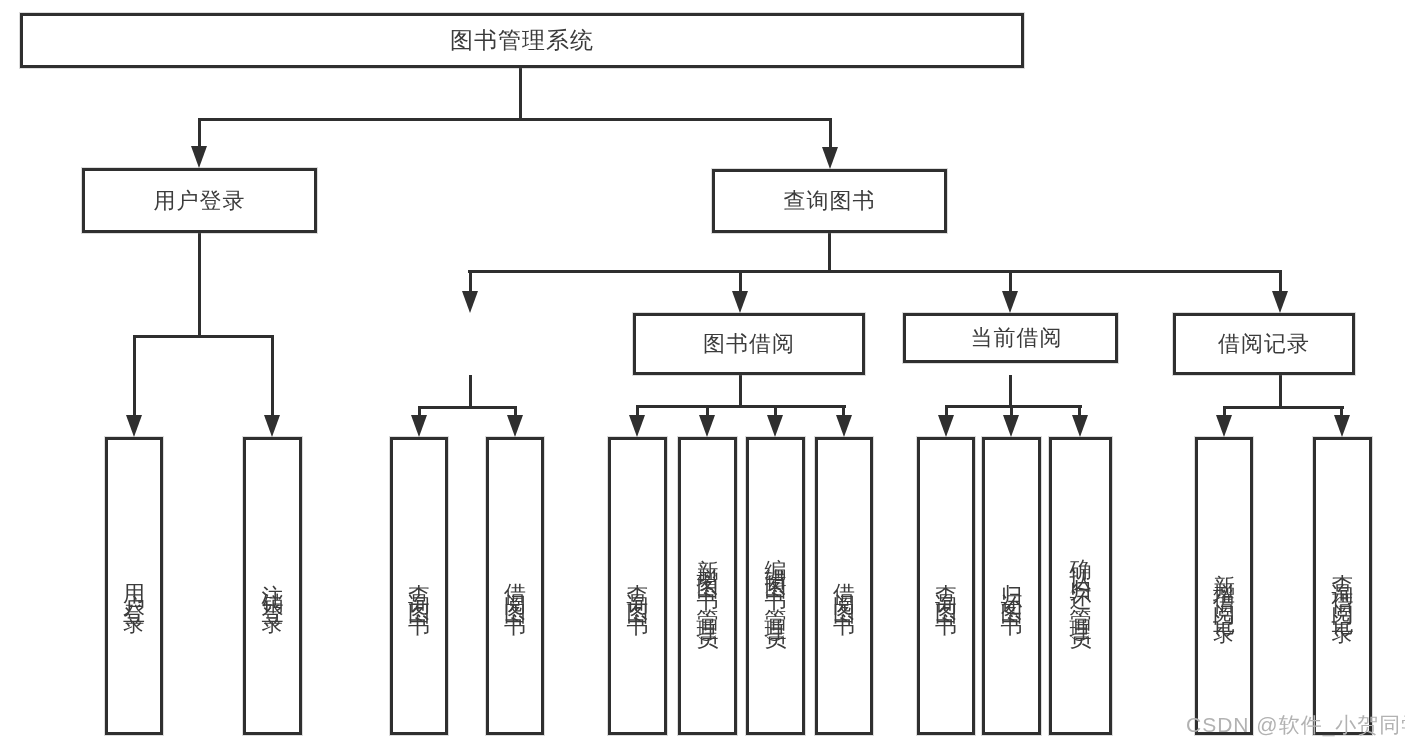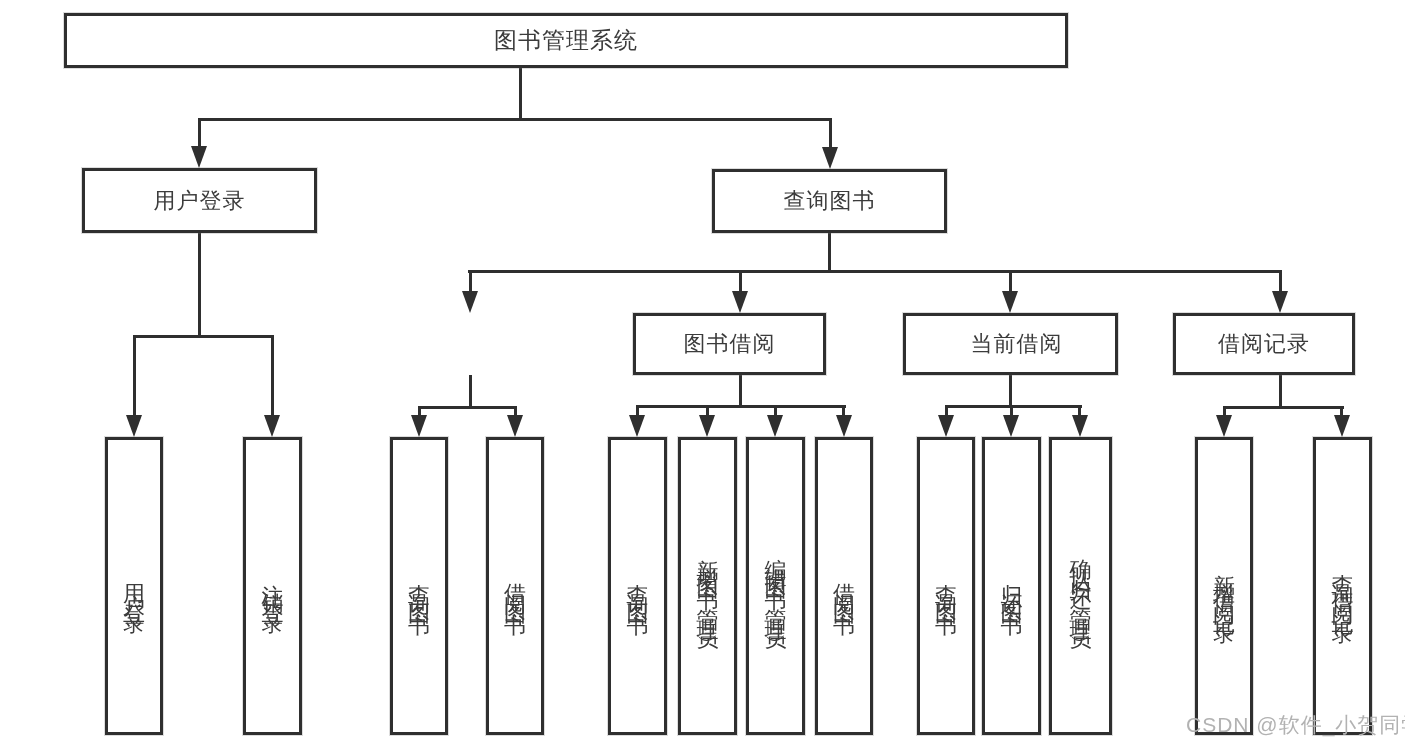--- a/index.html
+++ b/index.html
@@ -33,21 +33,21 @@
   .watermark {
     position:absolute; left:1186px; top:711px; z-index:6;
     font-size:21px; color:#b2b2b2; letter-spacing:1px; white-space:nowrap;
   }
 </style>
 </head>
 <body>
 
 <div class="canvas">
 
-  <div class="box root-box" style="left:20px; top:13px; width:1004px; height:55px;margin-left:44px;">
+  <div class="box root-box" style="left:20px; top:13px; width:1004px; height:55px;">
     <span>图书管理系统</span>
   </div>
 
   <div class="vl" style="left:519px; top:68px;  height:50px;"></div>
   <div class="hl" style="left:198px; top:118px; width:634px;"></div>
   <div class="vl" style="left:198px; top:118px; height:32px;"></div>
   <div class="ar" style="left:191px; top:146px;"></div>
   <div class="vl" style="left:829px; top:118px; height:32px;"></div>
   <div class="ar" style="left:822px; top:147px;"></div>
 
@@ -69,24 +69,24 @@
   <div class="hl" style="left:468px;  top:270px; width:814px;"></div>
   <div class="vl" style="left:469px;  top:270px; height:25px;"></div>
   <div class="ar" style="left:462px;  top:291px;"></div>
   <div class="vl" style="left:739px;  top:270px; height:25px;"></div>
   <div class="ar" style="left:732px;  top:291px;"></div>
   <div class="vl" style="left:1009px; top:270px; height:25px;"></div>
   <div class="ar" style="left:1002px; top:291px;"></div>
   <div class="vl" style="left:1279px; top:270px; height:25px;"></div>
   <div class="ar" style="left:1272px; top:291px;"></div>
 
-  <div class="box" style="left:633px;  top:313px; width:193px; height:62px;">
+  <div class="box" style="left:633px;  top:313px; width:232px; height:62px;">
     <span>图书借阅</span>
   </div>
-  <div class="box" style="left:903px;  top:313px; width:215px; height:62px;padding-left:12px;">
+  <div class="box" style="left:903px;  top:313px; width:215px; height:50px;padding-left:12px;">
     <span>当前借阅</span>
   </div>
   <div class="box" style="left:1173px; top:313px; width:182px; height:62px;">
     <span>借阅记录</span>
   </div>
 
   <div class="vl" style="left:469px; top:375px; height:31px;"></div>
   <div class="hl" style="left:418px; top:406px; width:99px;"></div>
   <div class="vl" style="left:418px; top:406px; height:13px;"></div>
   <div class="ar" style="left:411px; top:415px;"></div>

